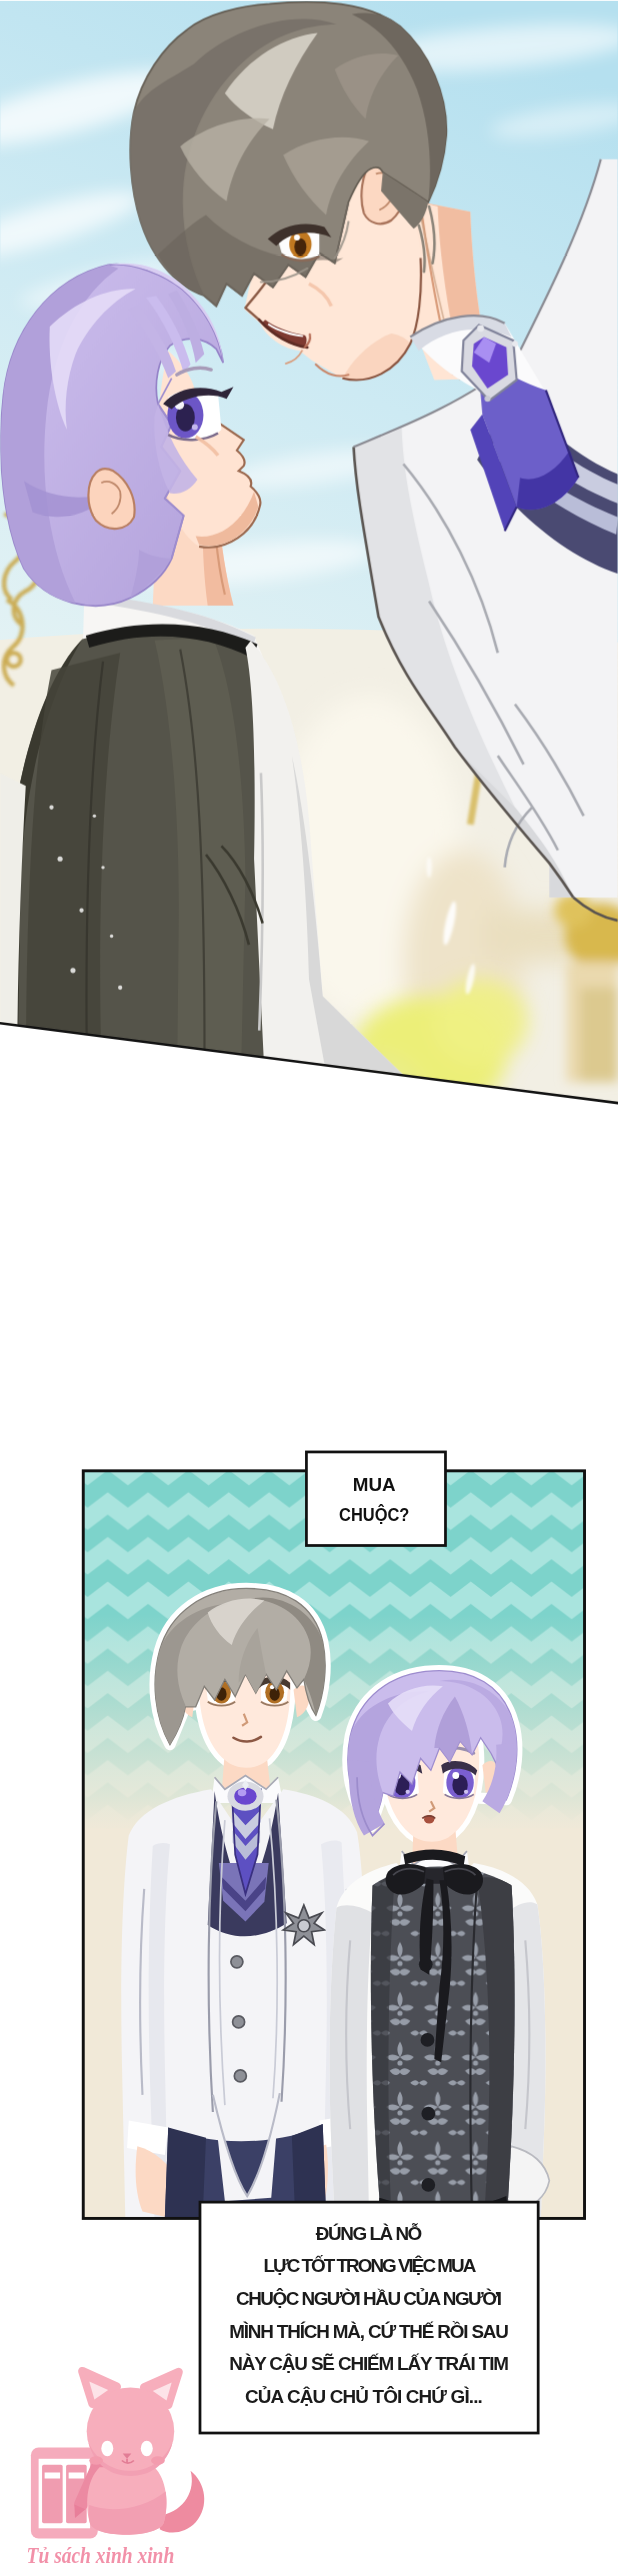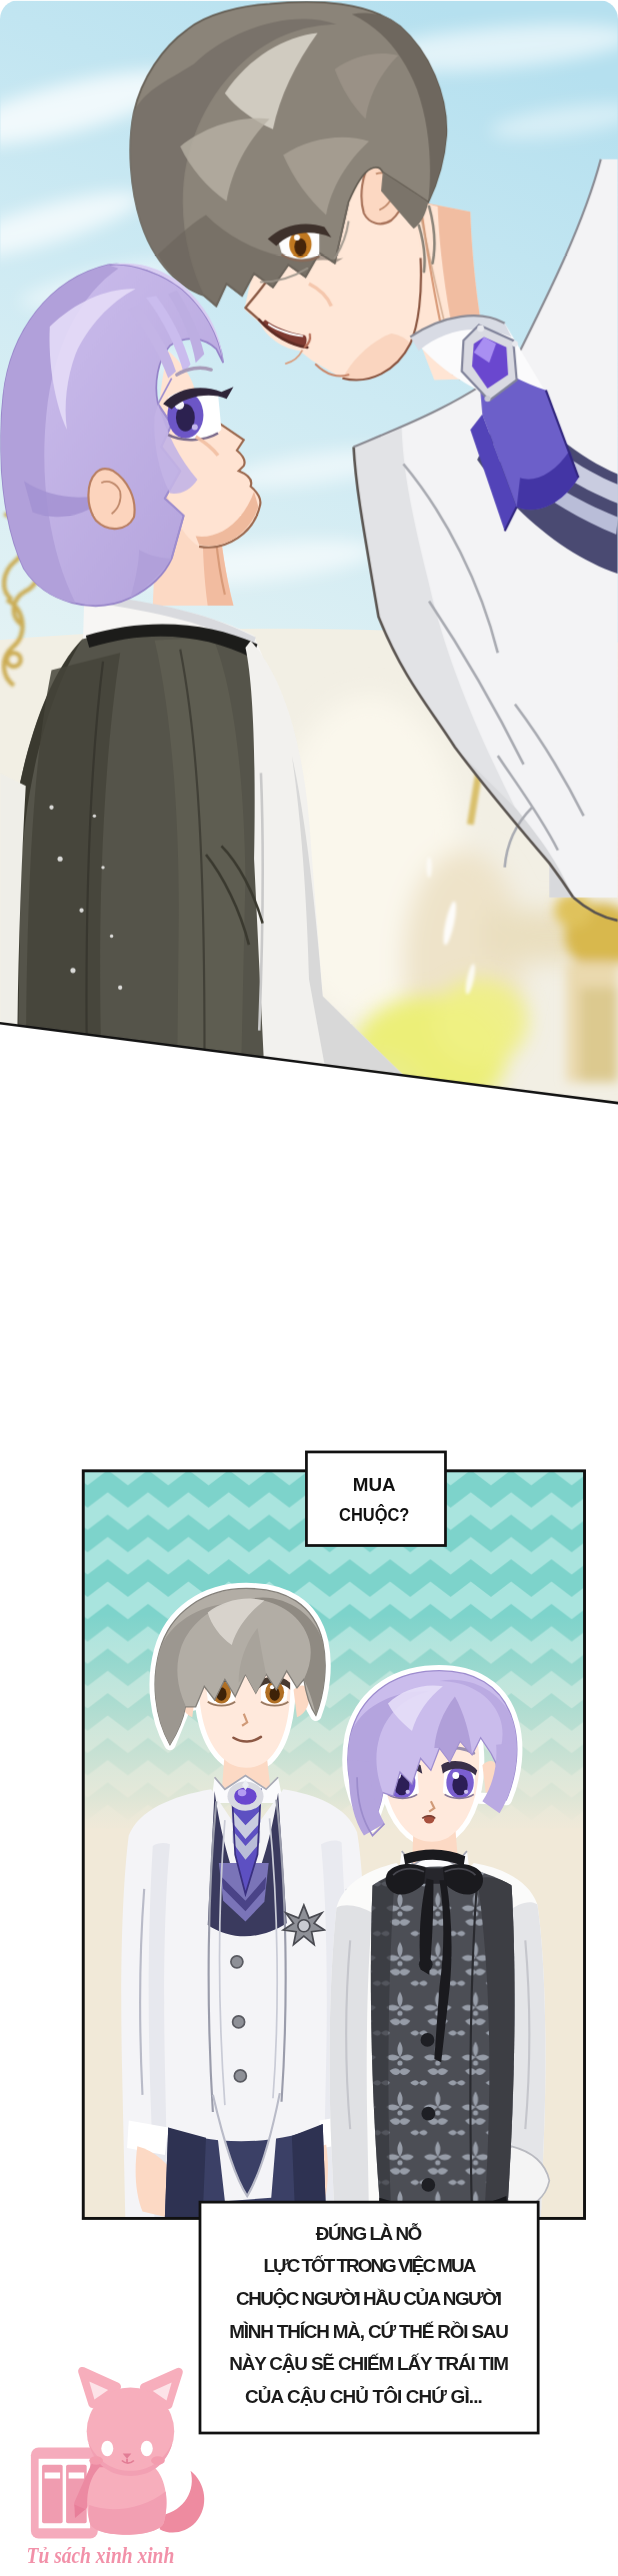--- a/index.html
+++ b/index.html
@@ -1,17 +1,17 @@
 <!DOCTYPE html>
 <html style="font-size:13.7px"><head>
 <meta charset="utf-8">
 <style>
   html,body{margin:0;padding:0;background:#ffffff;}
   .page{position:relative;width:618px;height:2576px;background:#ffffff;overflow:hidden;
-        font-family:"Liberation Sans", sans-serif;border-radius:19px;}
+        font-family:"Liberation Sans", sans-serif;}
   svg{display:block;}
 </style>
 </head>
 <body>
 <div class="page">
 <svg width="618" height="2576" viewBox="0 0 720 3000">
 <defs>
 
   <linearGradient id="sky" x1="0.7" y1="0" x2="0.3" y2="1">
     <stop offset="0" stop-color="#b5e0ef"></stop>

